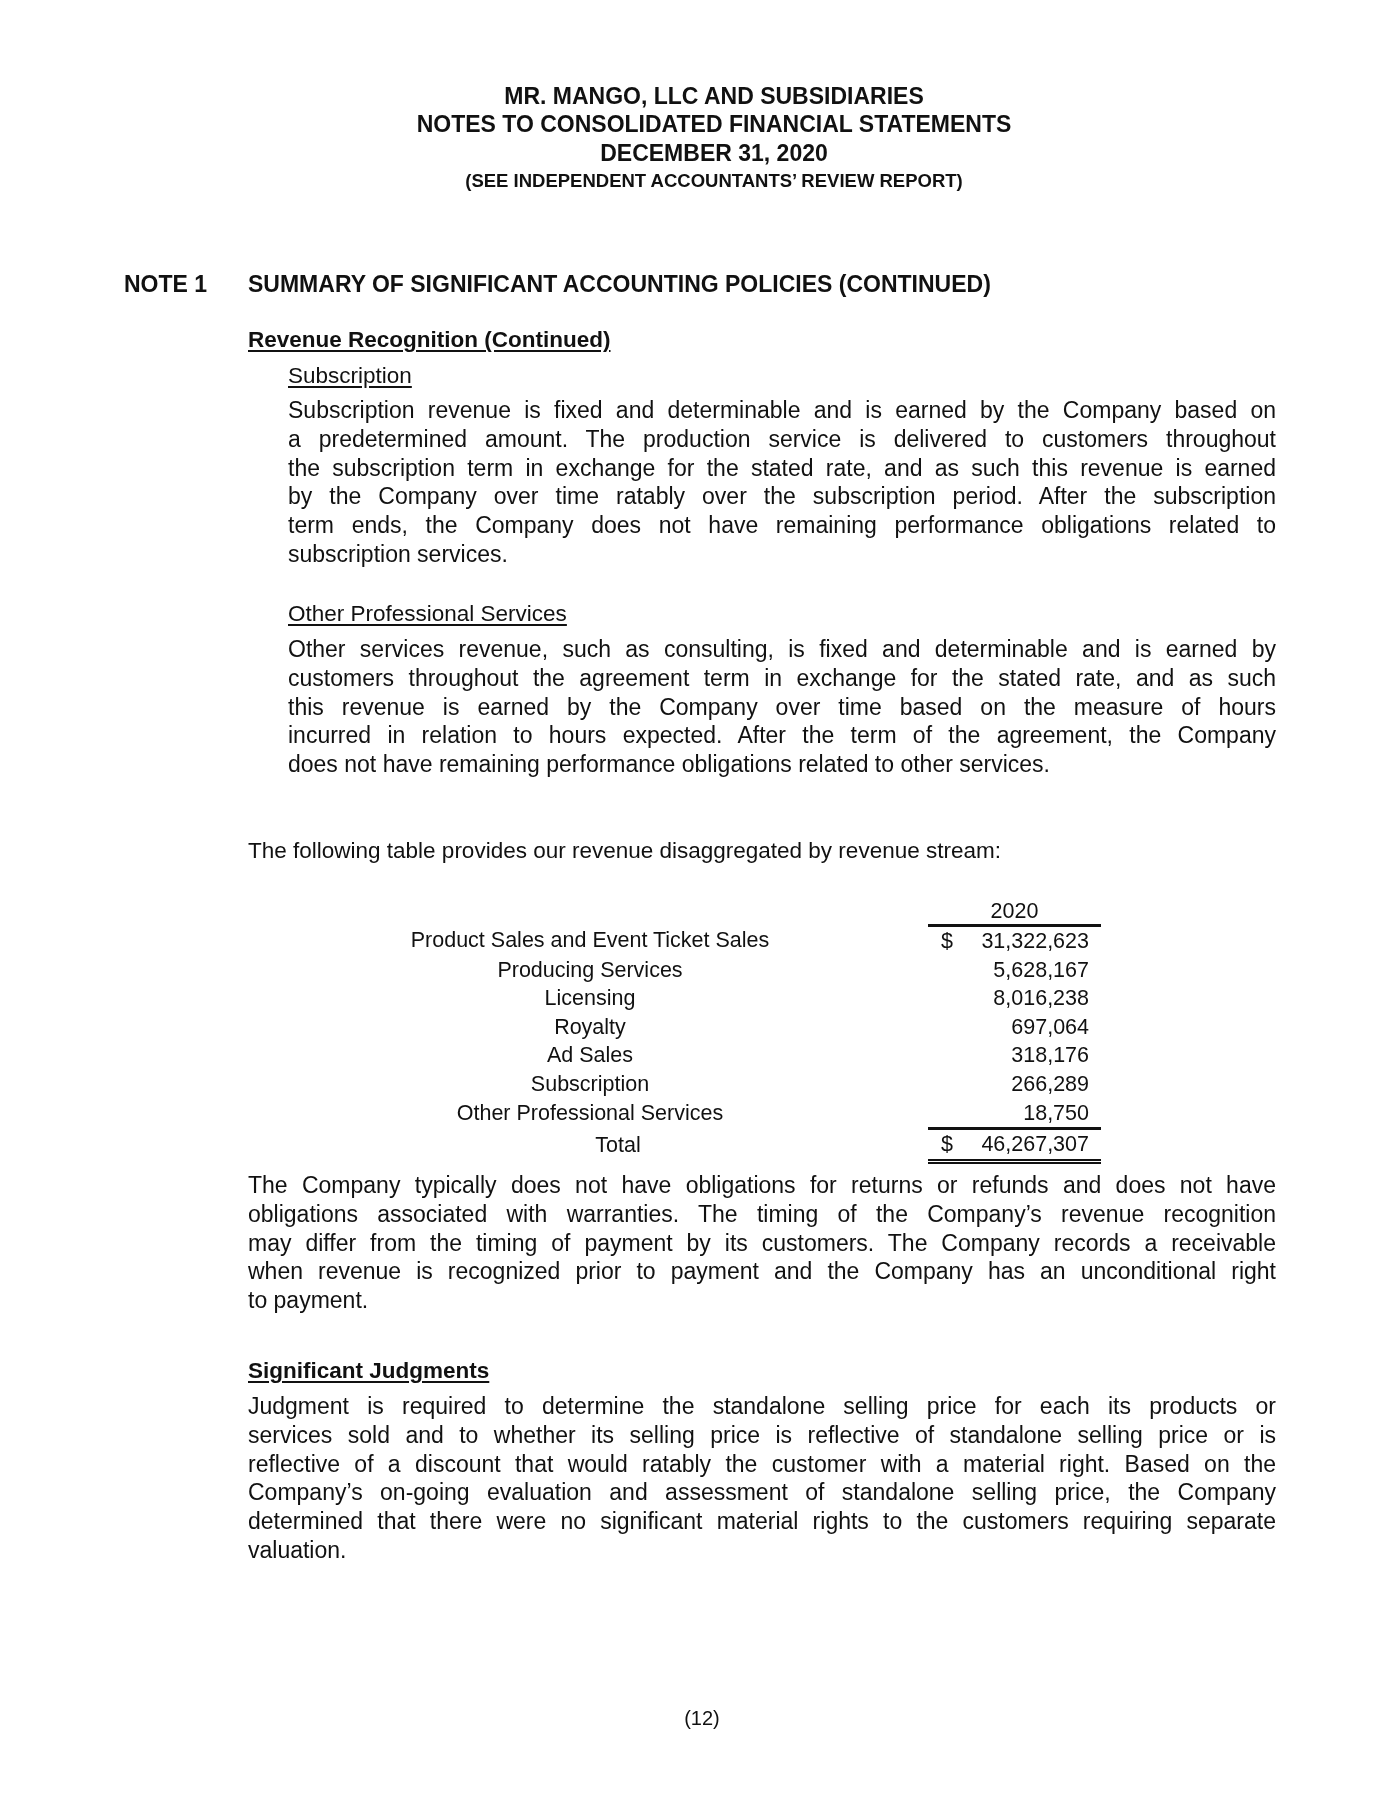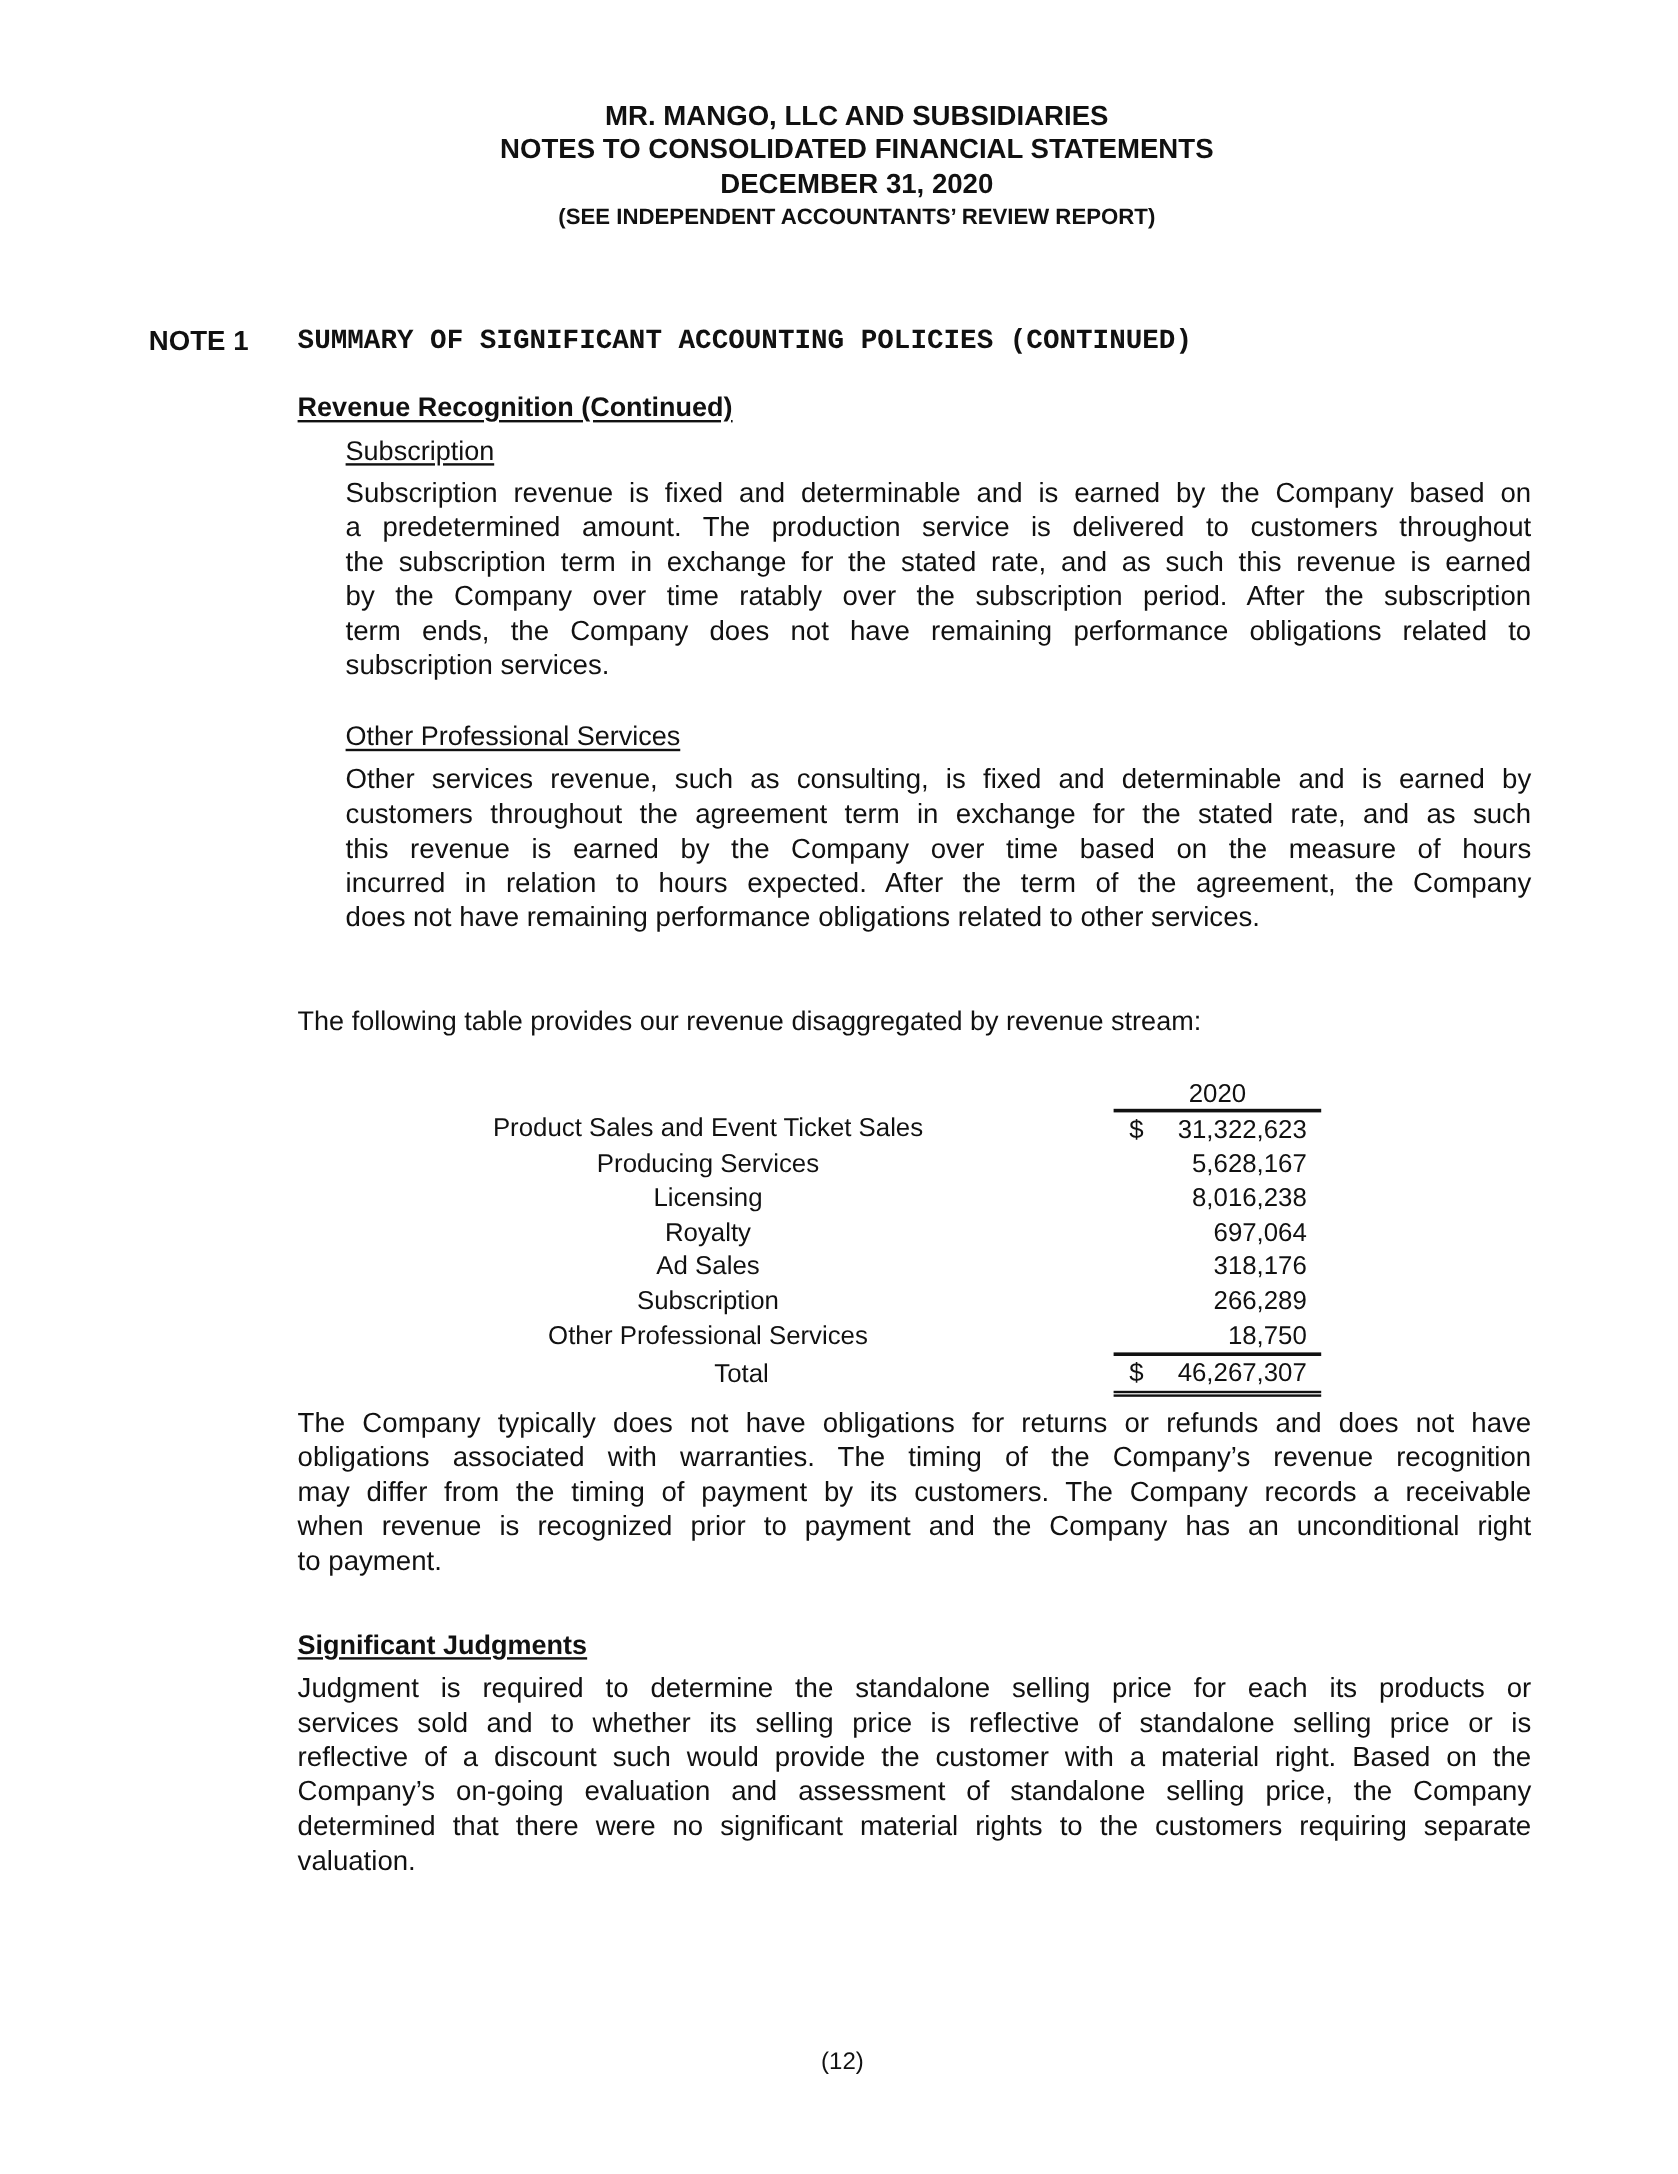--- a/index.html
+++ b/index.html
@@ -8,21 +8,21 @@
     font-family: "Liberation Sans", sans-serif; color: #111111;
   }
   .abs { position: absolute; }
   .hdr {
     position: absolute; left: 15px; width: 1398px; text-align: center;
     font-weight: bold; color: #111;
   }
   .hdr1 { font-size: 23px; }
   .hdr2 { font-size: 18.5px; }
   .note-num { left: 124px; top: 271px; font-size: 23px; font-weight: bold; }
-  .note-title { left: 248px; top: 271px; font-size: 23px; font-weight: bold; font-family: Liberation Mono, monospace; }
+  .note-title { left: 248px; top: 271px; font-size: 23px; font-weight: bold; }
   .sec-head {
     position: absolute; font-size: 22.5px; font-weight: bold; text-decoration: underline;
     text-underline-offset: 3px;
   }
   .sub-head {
     position: absolute; font-size: 22.5px; text-decoration: underline;
     text-underline-offset: 3px;
   }
   .para {
     position: absolute; font-size: 23px; line-height: 28.8px; text-align: justify;
@@ -144,19 +144,19 @@
   <span class="line">obligations associated with warranties. The timing of the Company’s revenue recognition</span>
   <span class="line">may differ from the timing of payment by its customers. The Company records a receivable</span>
   <span class="line">when revenue is recognized prior to payment and the Company has an unconditional right</span>
   <span class="line last">to payment.</span>
 </div>
 
 <div class="sec-head" style="left:248px; top:1358px;">Significant Judgments</div>
 <div class="para" style="left:248px; top:1392px; width:1028px;">
   <span class="line">Judgment is required to determine the standalone selling price for each its products or</span>
   <span class="line">services sold and to whether its selling price is reflective of standalone selling price or is</span>
-  <span class="line">reflective of a discount such would provide the customer with a material right. Based on the</span>
+  <span class="line">reflective of a discount that would ratably the customer with a material right. Based on the</span>
   <span class="line">Company’s on-going evaluation and assessment of standalone selling price, the Company</span>
   <span class="line">determined that there were no significant material rights to the customers requiring separate</span>
   <span class="line last">valuation.</span>
 </div>
 
 <div class="pagenum">(12)</div>
 
 </body></html>

